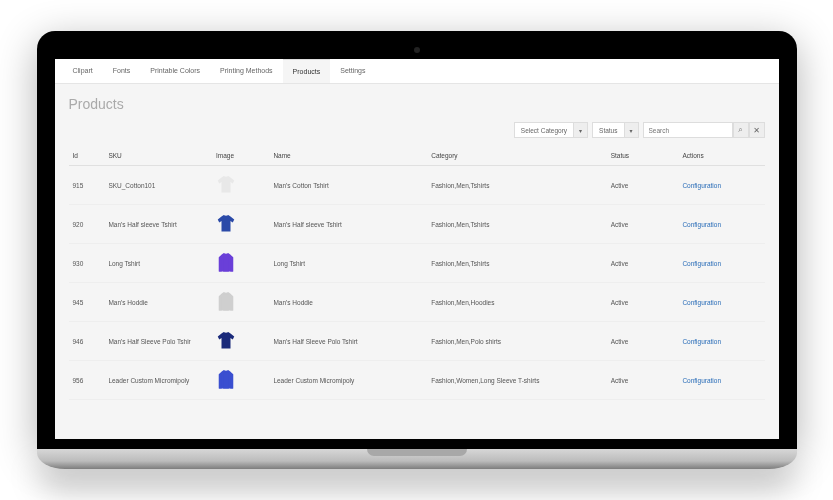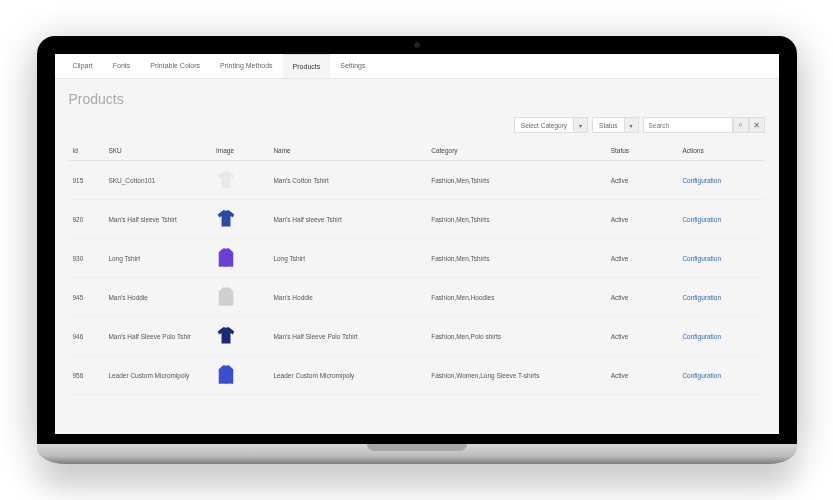--- a/index.html
+++ b/index.html
@@ -12,21 +12,21 @@
   align-items: center;
   justify-content: center;
 }
 .laptop {
   width: 760px;
   position: relative;
 }
 .screen-outer {
   background: #000;
   border-radius: 18px 18px 0 0;
-  padding: 18px 18px 10px 18px;
+  padding: 28px 18px 10px 18px;
   box-shadow: 0 10px 40px rgba(0,0,0,0.3);
 }
 .camera {
   width: 6px; height: 6px;
   background: #222;
   border-radius: 50%;
   margin: -12px auto 6px auto;
 }
 .screen {
   background: #f5f5f5;

